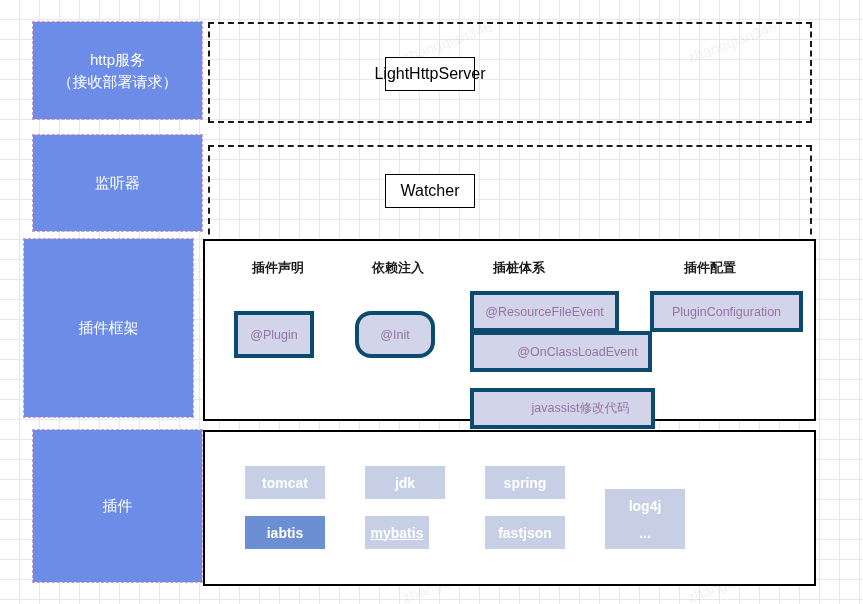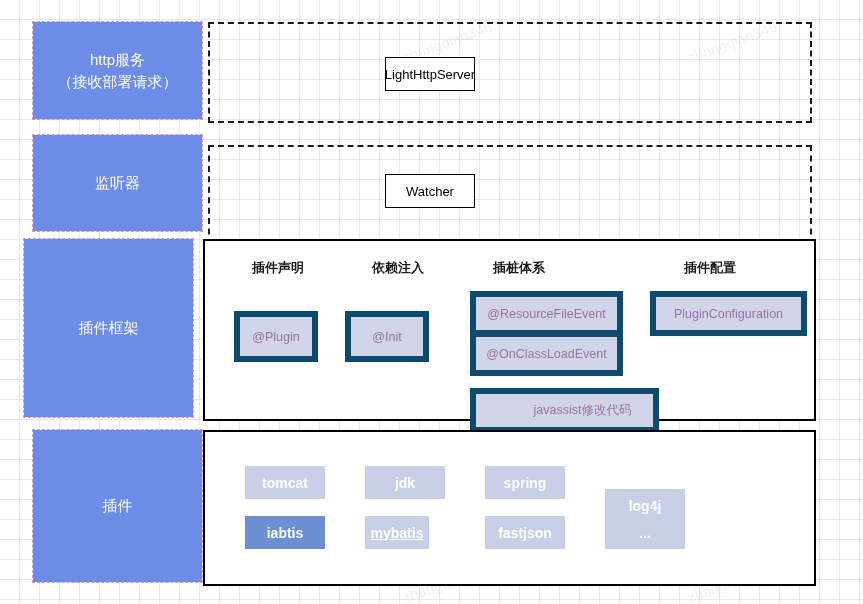--- a/index.html
+++ b/index.html
@@ -60,35 +60,35 @@
     position:absolute;
     background:#ffffff;
     border:2px solid #000000;
   }
   
   .plain-box{
     position:absolute;
     background:#ffffff;
     border:1px solid #000000;
     display:flex;align-items:center;justify-content:center;
-    font-size:13px;color:#000000;
+    font-size:16px;color:#000000;
   }
   
   .col-title{
     position:absolute;
     font-size:13px;
     color:#1b1b1b;
     font-weight:bold;
     text-align:center;
     white-space:nowrap;
   }
   .purple-box{
     position:absolute;
     background:#d2d5ea;
-    border:6px solid #0c4a6e;
+    border:4px solid #0c4a6e;
     color:#9673a6;
     display:flex;align-items:center;justify-content:center;
     font-size:12.5px;
     text-align:center;
   }
   
   .chip{
     position:absolute;
     background:#c6cfe6;
     color:#ffffff;
@@ -134,25 +134,25 @@
 <div class="label-box" style="left:24px;top:239px;width:169px;height:178px;">
   <div class="sel-dash"></div>
   <div>插件框架</div>
 </div>
 <div class="solid-container" style="left:203px;top:239px;width:609px;height:178px;">
 
   <div class="col-title" style="left:28px;top:18px;width:90px;">插件声明</div>
   <div class="purple-box" style="left:29px;top:70px;width:72px;height:39px;">@Plugin</div>
 
   <div class="col-title" style="left:148px;top:18px;width:90px;">依赖注入</div>
-  <div class="purple-box" style="left:140px;top:70px;width:72px;height:39px;">@Init</div>
+  <div class="purple-box" style="left:150px;top:70px;width:72px;height:39px;border-radius:16px;">@Init</div>
 
   <div class="col-title" style="left:264px;top:18px;width:100px;">插桩体系</div>
   <div class="purple-box" style="left:265px;top:50px;width:141px;height:33px;">@ResourceFileEvent</div>
-  <div class="purple-box" style="left:265px;top:90px;width:141px;height:33px;">@OnClassLoadEvent</div>
+  <div class="purple-box" style="left:265px;top:90px;width:141px;height:33px;padding-left:33px;">@OnClassLoadEvent</div>
   <div class="purple-box" style="left:265px;top:147px;width:141px;height:33px;padding-left:36px;">javassist修改代码</div>
 
   <div class="col-title" style="left:440px;top:18px;width:130px;">插件配置</div>
   <div class="purple-box" style="left:445px;top:50px;width:145px;height:33px;">PluginConfiguration</div>
 </div>
 
 <div class="label-box" style="left:33px;top:430px;width:169px;height:152px;">
   <div class="sel-dash"></div>
   <div>插件</div>
 </div>

